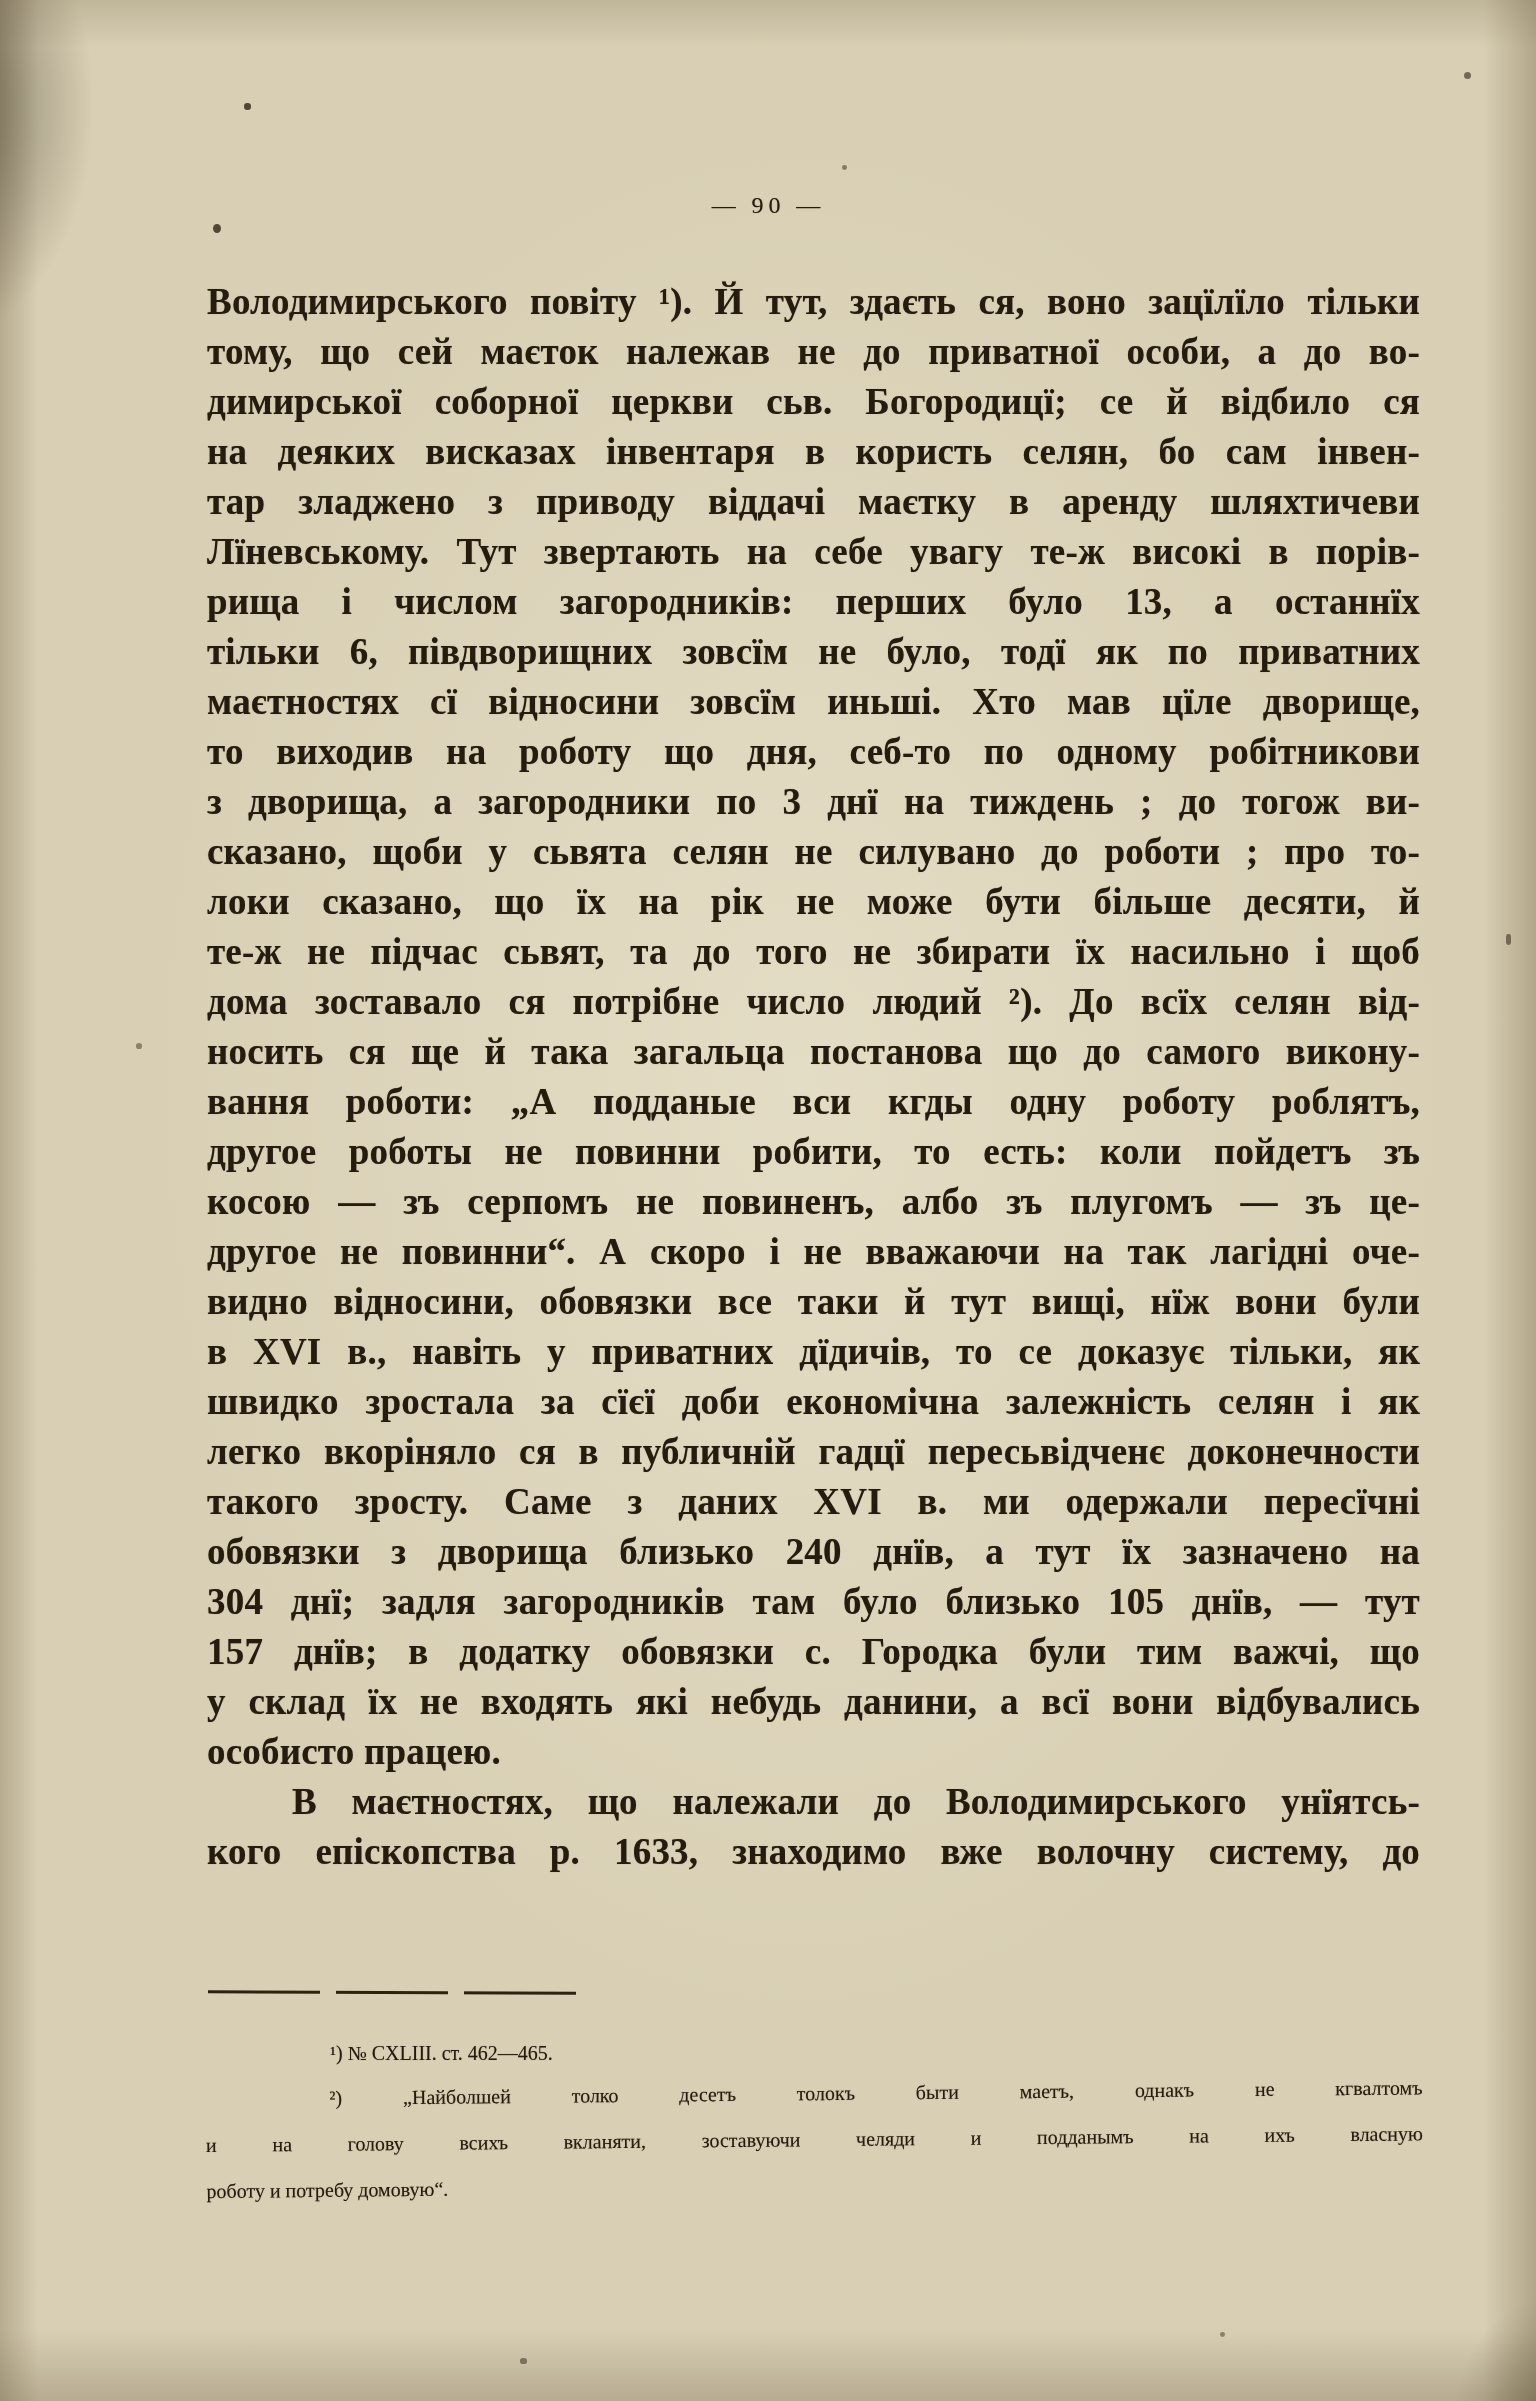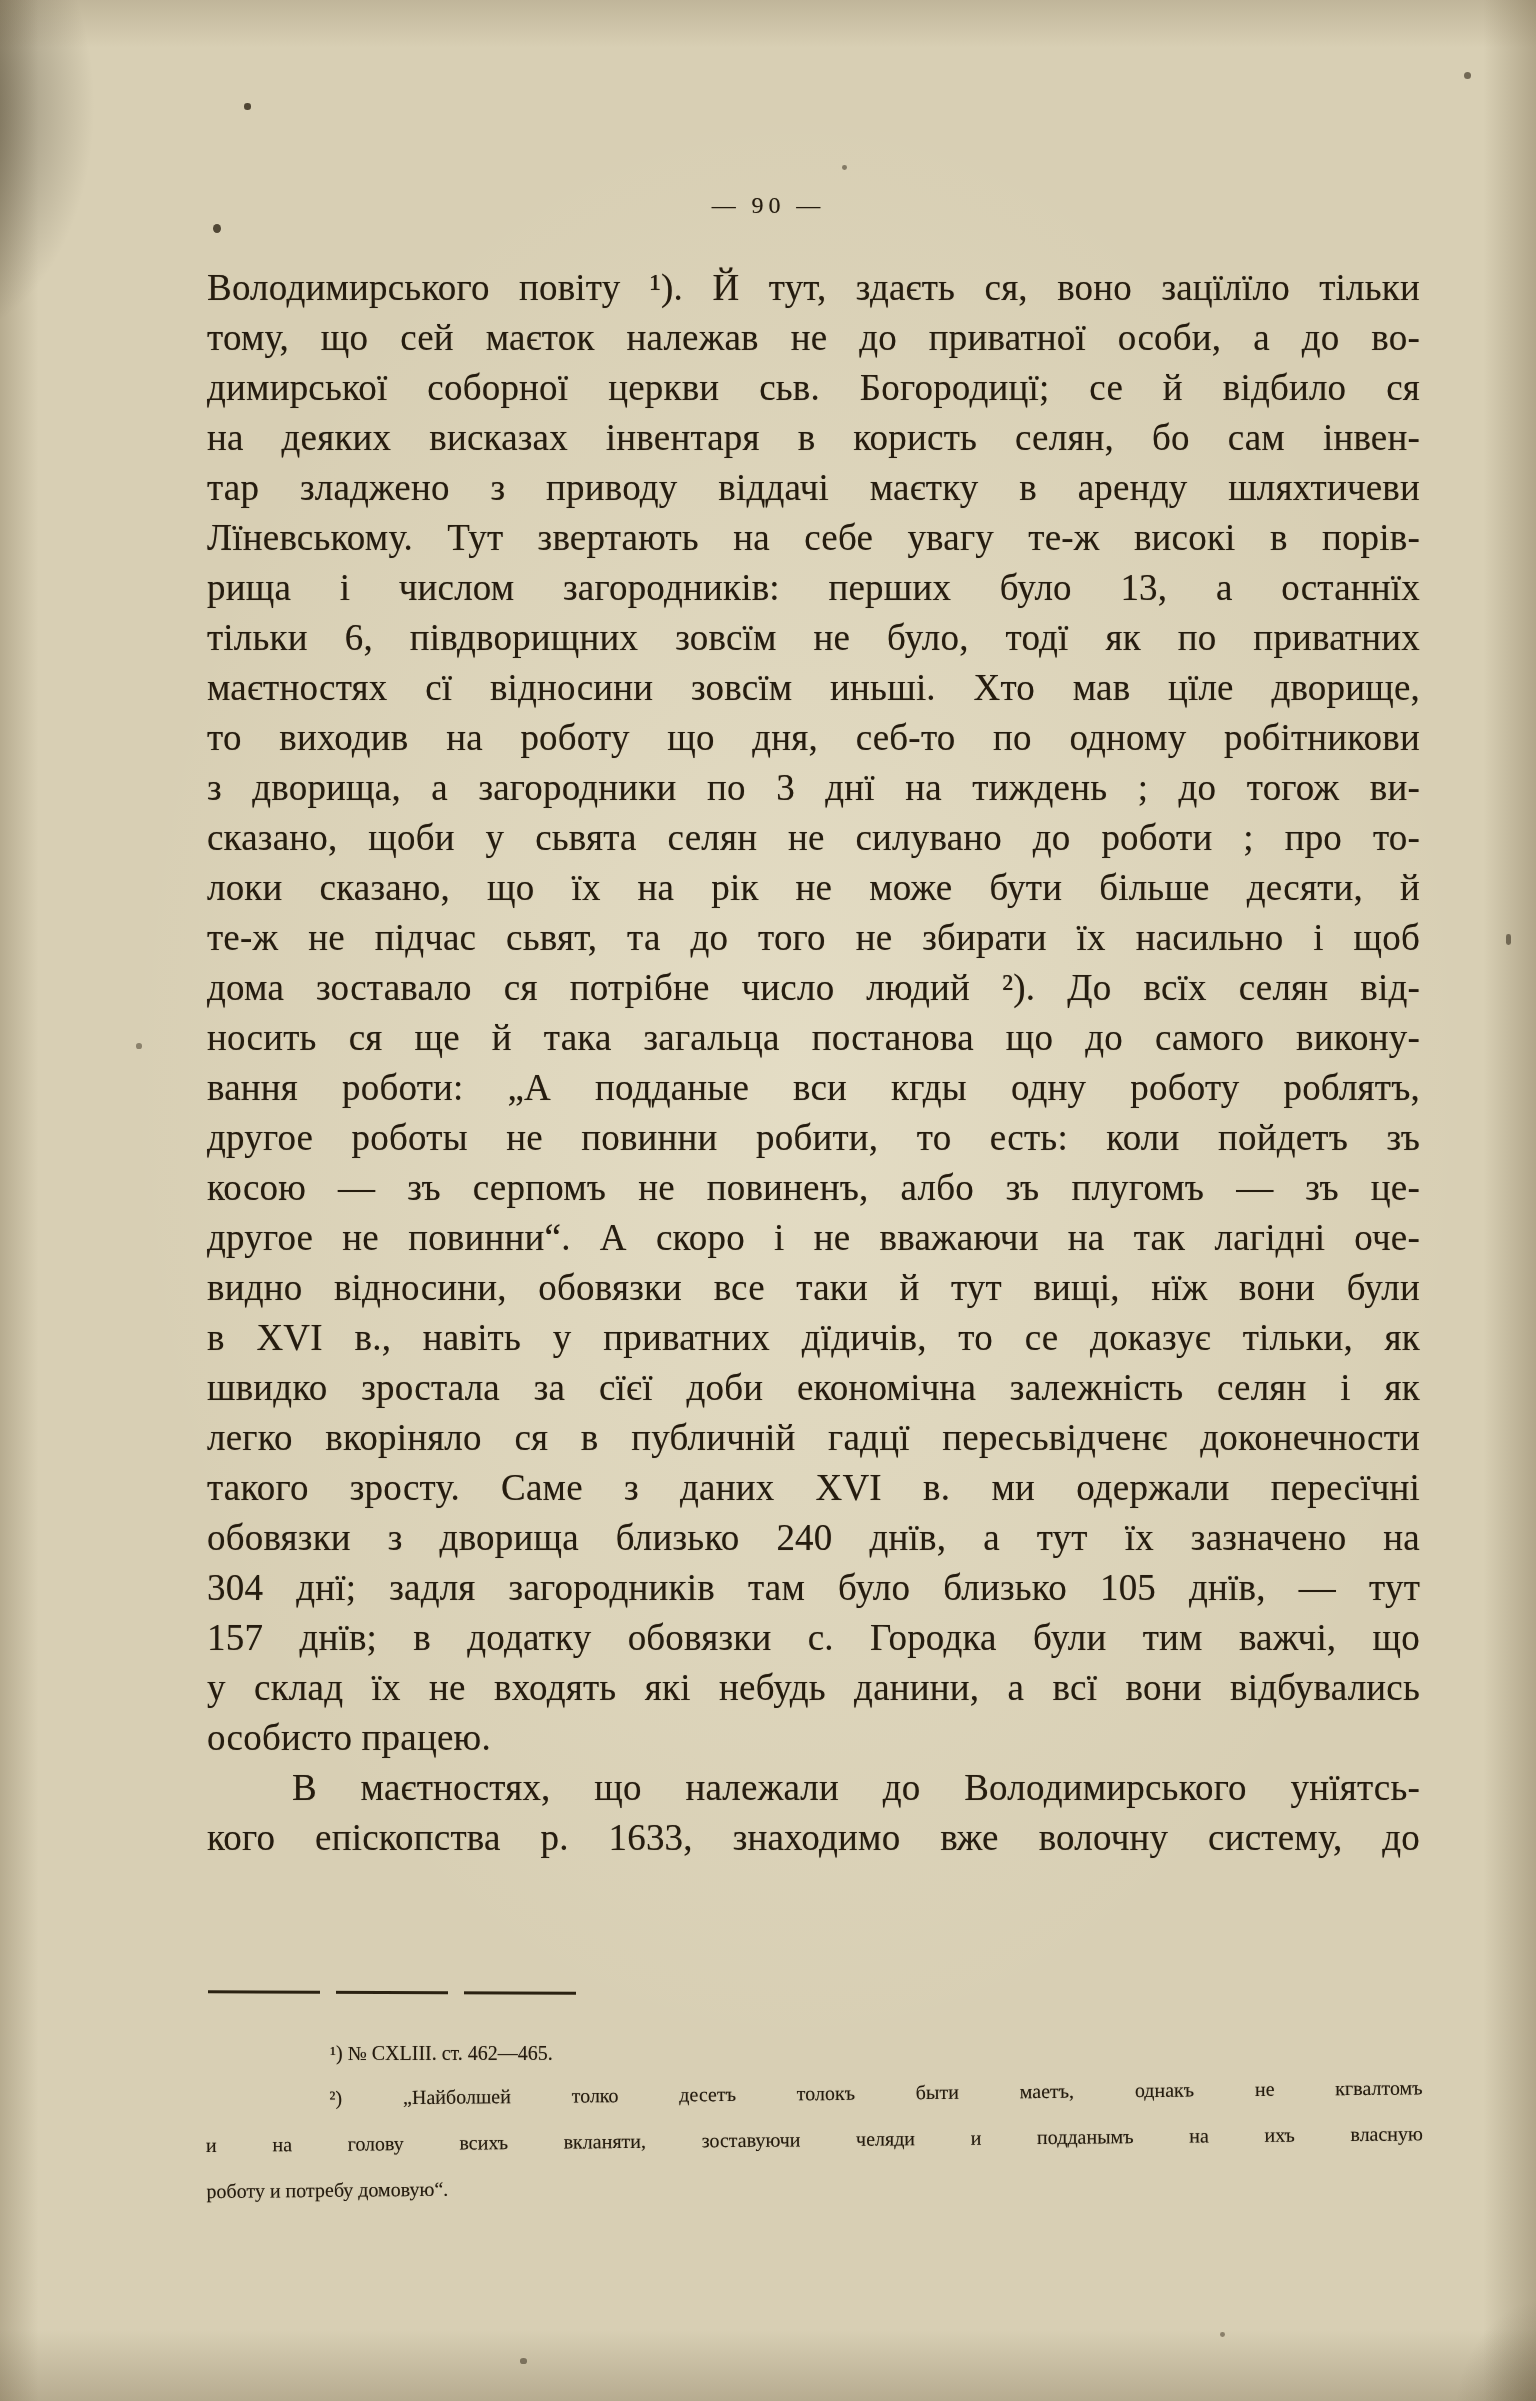--- a/index.html
+++ b/index.html
@@ -17,22 +17,22 @@
       radial-gradient(ellipse 130px 179px at 100.5% 101%, rgba(60,48,25,.30), rgba(60,48,25,0) 70%),
       linear-gradient(90deg, rgba(96,80,50,.28) 0%, rgba(96,80,50,0) 2.5%, rgba(96,80,50,0) 96.5%, rgba(96,80,50,.33) 100%),
       linear-gradient(180deg, rgba(96,80,50,.20) 0%, rgba(96,80,50,0) 2%, rgba(96,80,50,0) 97%, rgba(96,80,50,.28) 100%),
       radial-gradient(ellipse 895px 1301px at 52% 45%, rgba(250,246,228,.35), rgba(250,246,228,0) 75%);
   }
   .page-number{
     position:absolute;top:156px;left:0;width:100%;
     text-align:center;font-size:24px;letter-spacing:4.9px;margin-top:36px;
   }
   .body-text{
-    position:absolute;top:263px;left:207px;width:1213px;
-    font-size:37px;line-height:50px;letter-spacing:0.2px;
+    position:absolute;top:277px;left:207px;width:1213px;
+    font-size:37px;line-height:50px;letter-spacing:0.2px;font-weight:bold;
   }
   .line{text-align:justify;text-align-last:justify;}
   .line.nojust{text-align-last:left;}
   .body-text .line.ind{padding-left:85px;}
   .fn-divider{
     position:absolute;top:1991px;left:208px;width:368px;height:3.3px;
     background:repeating-linear-gradient(90deg,#2b2212 0px,#2b2212 112px,rgba(0,0,0,0) 112px,rgba(0,0,0,0) 128px);
     transform:rotate(.2deg);
   }
   .footnotes{

